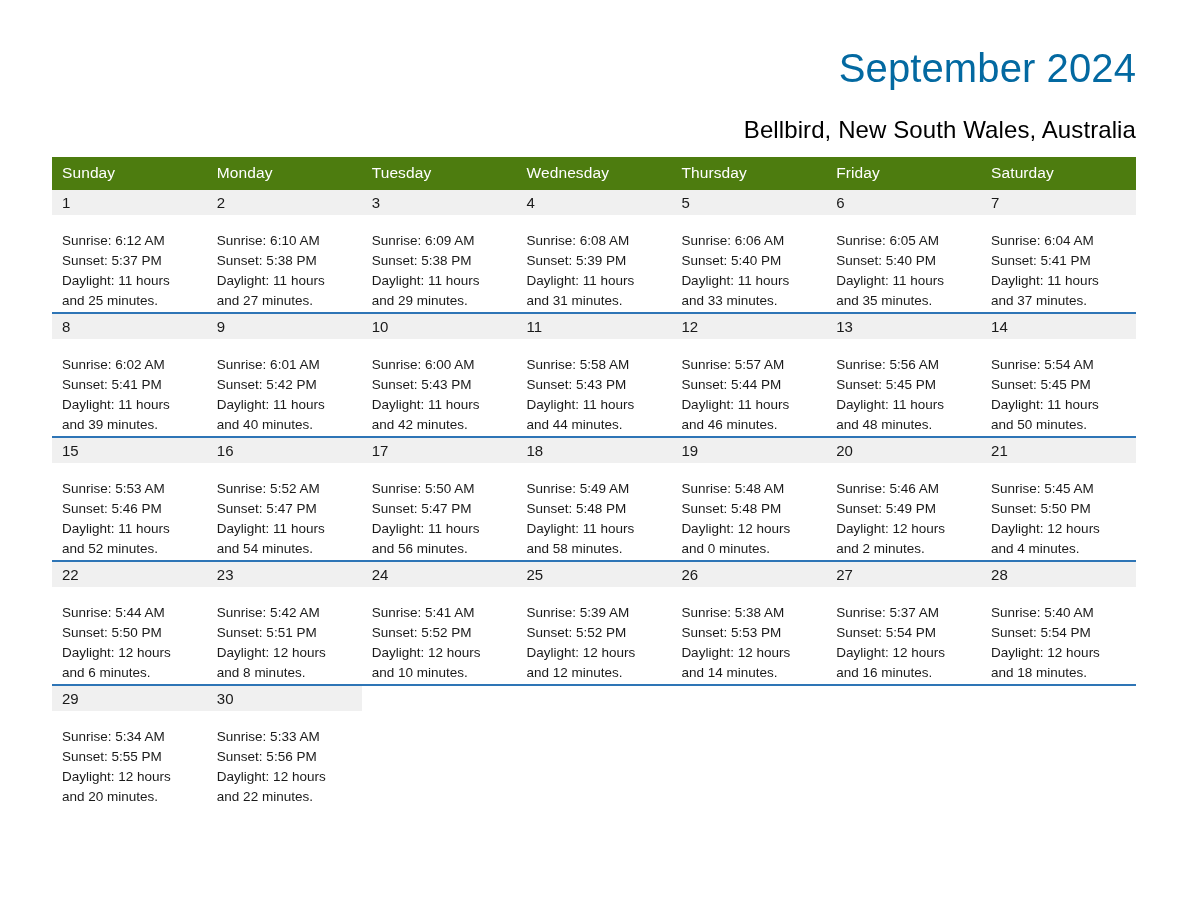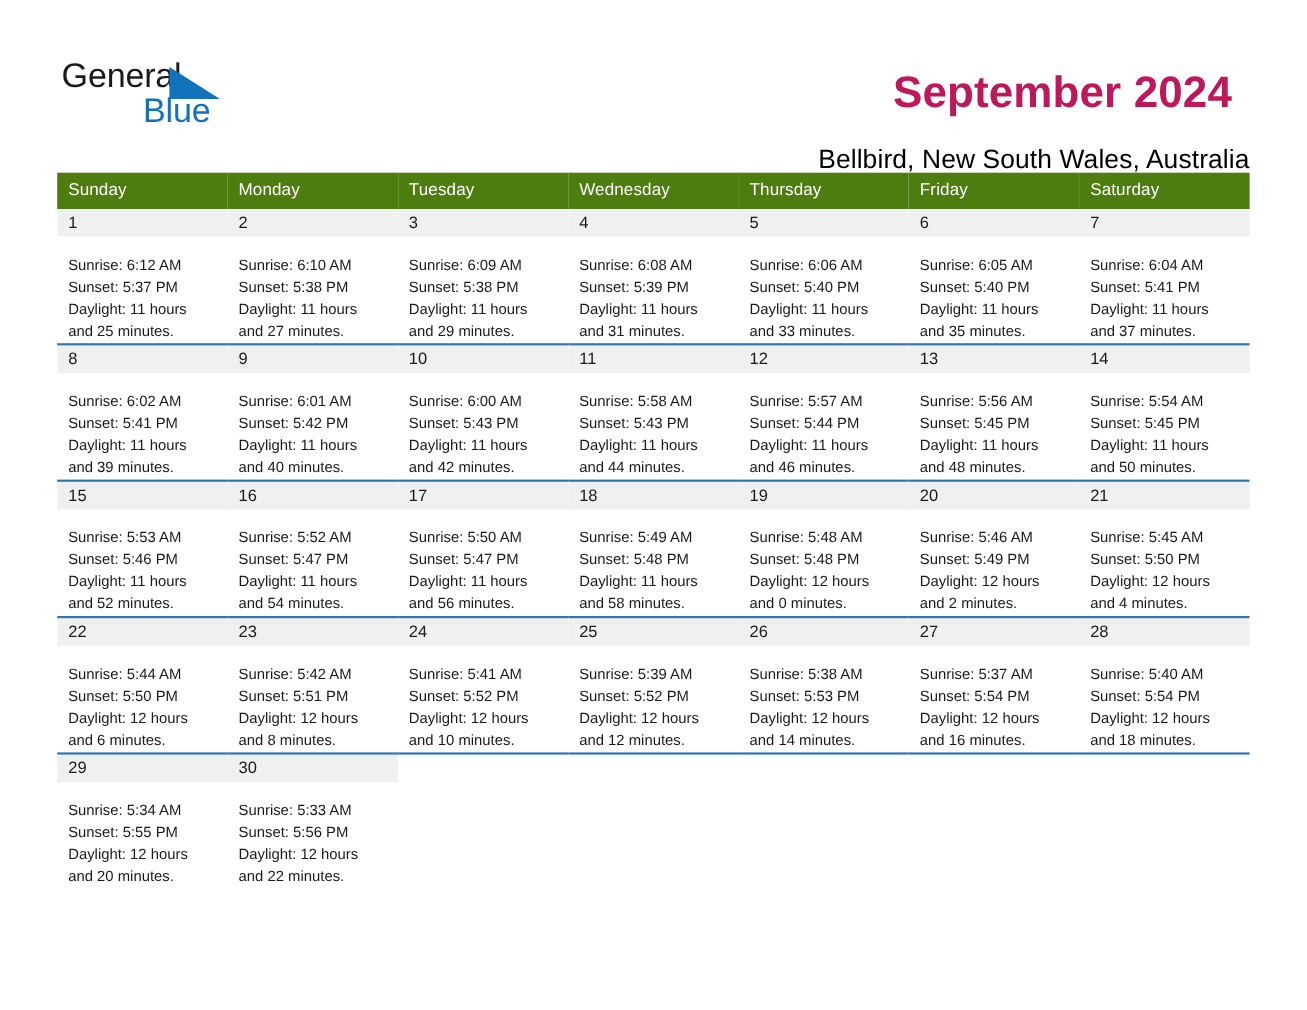--- a/index.html
+++ b/index.html
@@ -70,23 +70,23 @@
   .title-block {
     position: absolute;
     right: 0px;
     top: 0px;
     text-align: right;
     width: 720px;
   }
   .month-title {
     font-size: 40px;
     line-height: 48px;
-    font-weight: bold;
-    color: #be185d;
-    margin: 16px;
+    font-weight: normal;
+    color: #0369a1;
+    margin: 0;
     letter-spacing: 0.1px;
   }
   .location-title {
     font-size: 24px;
     line-height: 32px;
     font-weight: normal;
     color: #000000;
     margin: 22px 0 0 0;
     letter-spacing: 0.1px;
   }
@@ -147,25 +147,20 @@
   }
   .dayinfo div { white-space: normal; }
 </style>
 </head>
 <body>
 
 <div class="page">
 
   <div class="header">
 
-    <div class="logo">
-      <span class="logo-general">General</span>
-      <span class="logo-triangle"></span>
-      <span class="logo-blue">Blue</span>
-    </div>
 
     <div class="title-block">
       <h1 class="month-title">September 2024</h1>
       <h2 class="location-title">Bellbird, New South Wales, Australia</h2>
     </div>
 
   </div>
 
   <table class="calendar">
     <colgroup>

